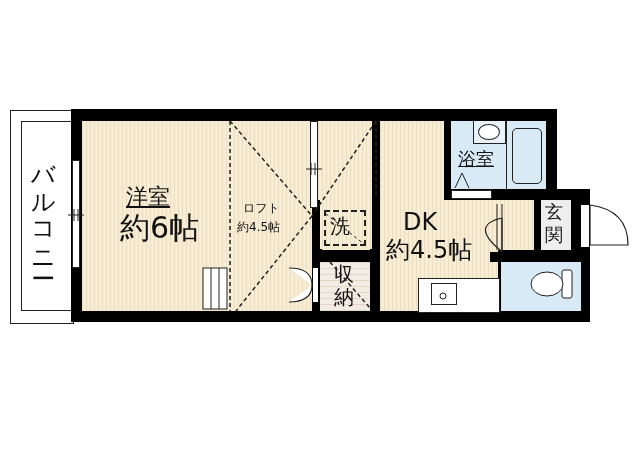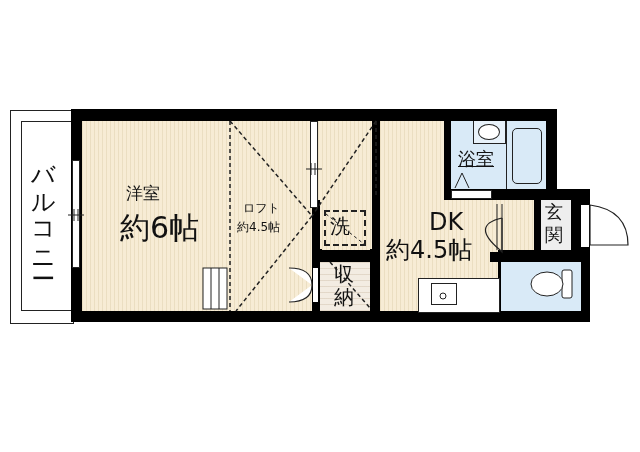--- a/index.html
+++ b/index.html
@@ -97,18 +97,18 @@
   <line x1="502" y1="204" x2="502" y2="250" stroke="#222"></line>
   <line x1="497" y1="204" x2="497" y2="250" stroke="#222"></line>
 
   <path d="M590 205 Q628 210 628 245 L590 245 Z" fill="#fff" stroke="#222" stroke-width="1.2"></path>
 
   <rect x="562" y="270" width="10" height="28" rx="2" fill="#fff" stroke="#222"></rect>
   <ellipse cx="547" cy="284" rx="16" ry="12" fill="#fff" stroke="#222"></ellipse>
   <circle cx="443" cy="296" r="3" fill="none" stroke="#222"></circle>
 </svg>
 
-<div class="abs lbl" style="left:126px;top:185px;font-size:17px;">洋室</div>
+<div class="abs lbl" style="left:126px;top:185px;font-size:22px;text-decoration:underline;">洋室</div>
 <div class="abs lbl" style="left:120px;top:212px;font-size:30px;">約6帖</div>
 <div class="abs lbl" style="left:243px;top:202px;font-size:12px;">ロフト</div>
 <div class="abs lbl" style="left:237px;top:221px;font-size:12px;">約4.5帖</div>
-<div class="abs lbl" style="left:403px;top:210px;font-size:24px;margin-left:26px;">DK</div>
+<div class="abs lbl" style="left:403px;top:210px;font-size:24px;">DK</div>
 <div class="abs lbl" style="left:386px;top:238px;font-size:24px;">約4.5帖</div>
 
 </body></html>

